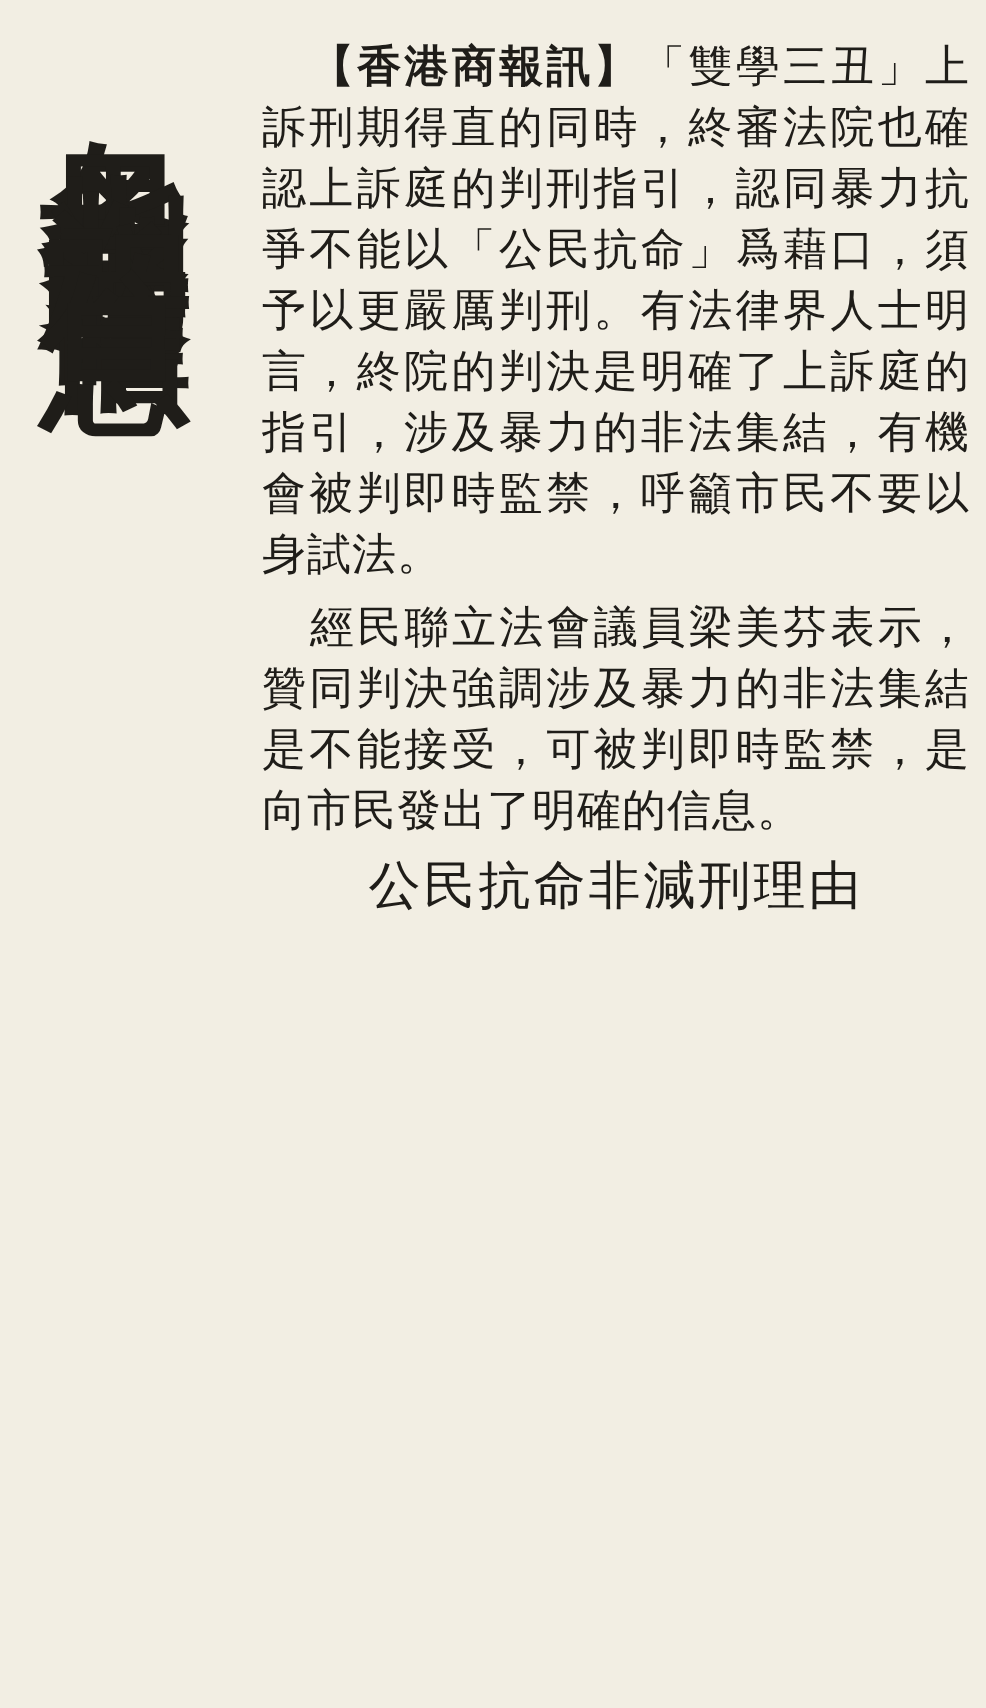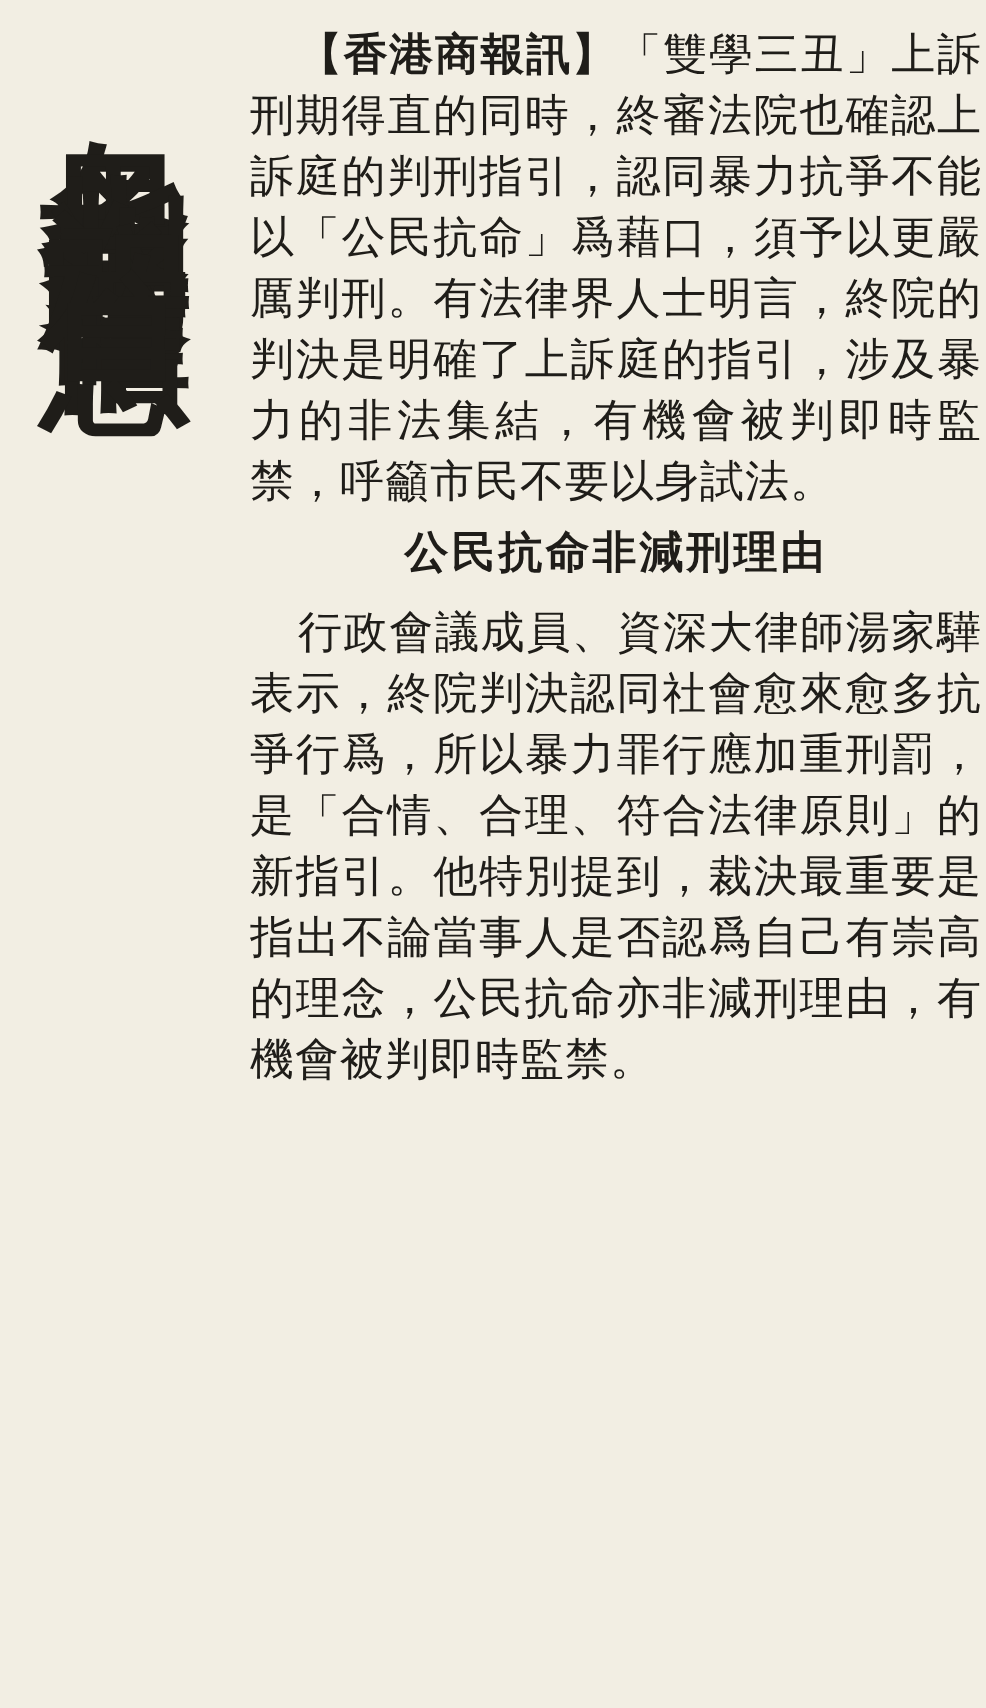--- a/index.html
+++ b/index.html
@@ -36,56 +36,56 @@
     color: var(--ink, #1f1d19);
   }
   
   .article {
     position: absolute;
     left: 250px;
     top: 24px;
     width: 732px;
   }
   .para {
-    margin: 0;
+    margin: 12px;
     font-size: 44px;
     line-height: 61px;
     letter-spacing: 1px;
     text-align: justify;
     text-justify: inter-ideograph;
     text-indent: 48px;
     color: var(--ink, #1f1d19);
   }
   .source-tag {
     font-weight: 700;
   }
   .subhead {
     margin: 8px 0 18px 0;
     font-family: "Liberation Sans", "DejaVu Sans", sans-serif;
-    font-weight: 700;
-    font-size: 44px;
+    font-weight: 400;
+    font-size: 52px;
     line-height: 64px;
     letter-spacing: 3px;
     text-align: center;
     text-indent: 0;
     color: var(--ink, #1f1d19);
   }
 </style>
 </head>
 <body>
 
 <div class="page">
 
   <div class="headline">各界指判決發明確信息</div>
 
   <div class="article">
 
     <p class="para"><span class="source-tag">【香港商報訊】</span><span>「雙學三丑」上訴刑期得直的同時，終審法院也確認上訴庭的判刑指引，認同暴力抗爭不能以「公民抗命」爲藉口，須予以更嚴厲判刑。有法律界人士明言，終院的判決是明確了上訴庭的指引，涉及暴力的非法集結，有機會被判即時監禁，呼籲市民不要以身試法。</span></p>
 
+    <p class="para">經民聯立法會議員梁美芬表示，贊同判決強調涉及暴力的非法集結是不能接受，可被判即時監禁，是向市民發出了明確的信息。</p>
 
     <h2 class="subhead">公民抗命非減刑理由</h2>
 
-    <p class="para">行政會議成員、資深大律師湯家驊表示，終院判決認同社會愈來愈多抗爭行爲，所以暴力罪行應加重刑罰，是「合情、合理、符合法律原則」的新指引。他特別提到，裁決最重要是指出不論當事人是否認爲自己有崇高的理念，公民抗命亦非減刑理由，有機會被判即時監禁。</p>
 
 
   </div>
 
 </div>
 
 </body></html>

